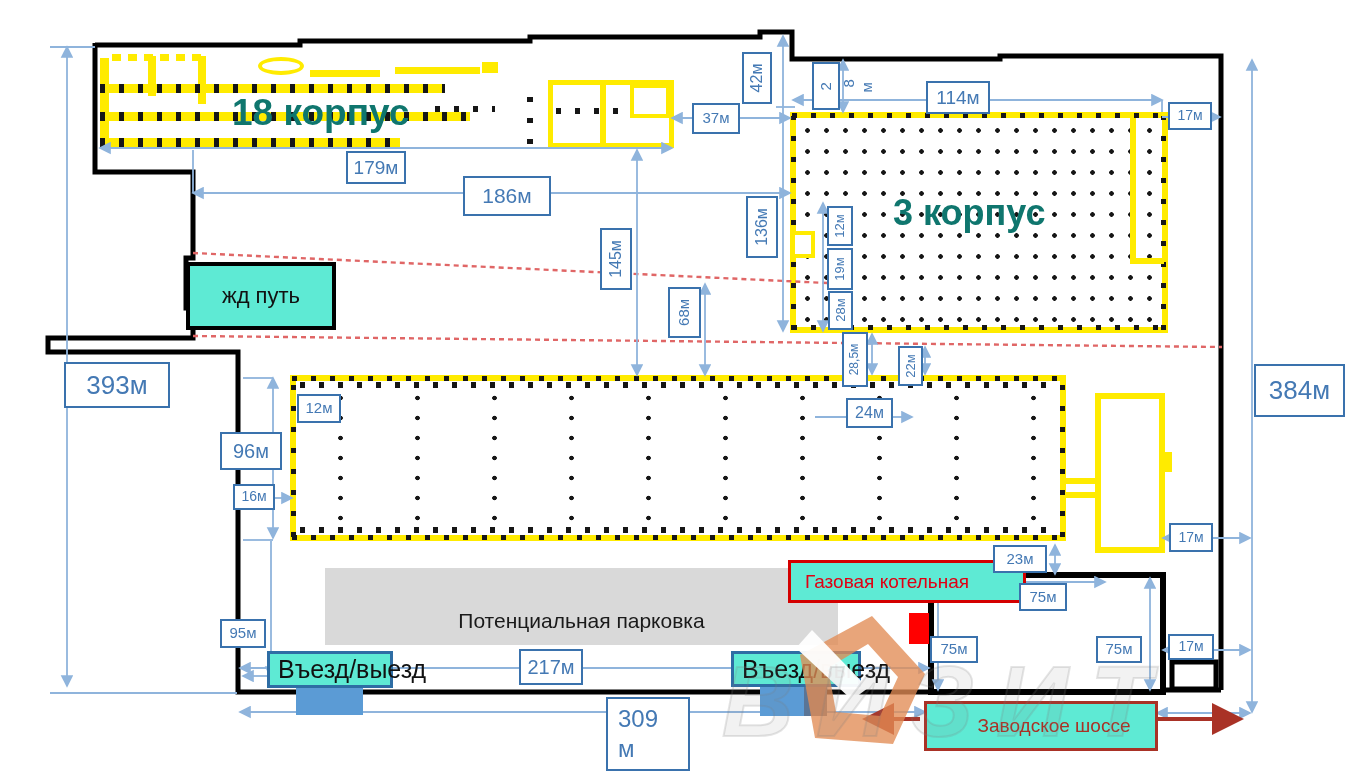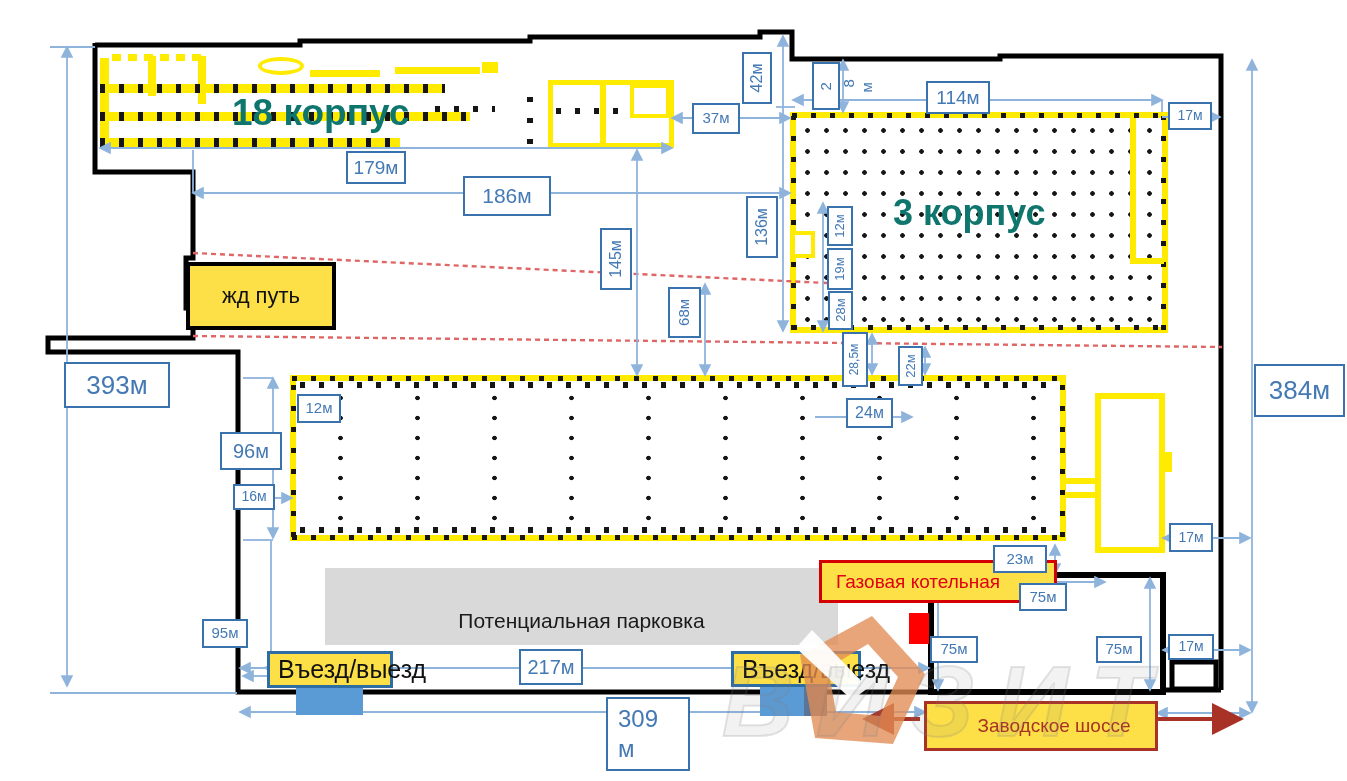--- a/index.html
+++ b/index.html
@@ -17,21 +17,21 @@
   .bld{position:absolute;border:6px solid #FFEB00;background:#fff;z-index:9;}
   .dots{position:absolute;z-index:10;background-image:radial-gradient(circle,#161616 2px,transparent 2.6px);}
   .bld-label{position:absolute;font-weight:bold;color:#0f766e;z-index:25;white-space:nowrap;}
   
   .dim{position:absolute;background:#fff;border:2.5px solid #3A72AD;color:#4479B4;
        display:flex;align-items:center;justify-content:center;z-index:42;
        white-space:pre-line;text-align:center;line-height:1.25;}
   .dim.nobox{border:none;background:transparent;}
   .dim.v span{transform:rotate(-90deg);white-space:nowrap;display:block;}
   
-  .notebox{position:absolute;background:#fde047;display:flex;align-items:center;z-index:40;}
+  .notebox{position:absolute;background:#5eead4;display:flex;align-items:center;z-index:40;}
   #railway-box{border:4px solid #000;color:#111;font-size:22px;justify-content:center;}
   .entrance-box{border:3px solid #2E6DA4;color:#111;font-size:25px;padding-left:8px;white-space:nowrap;overflow:visible;}
   #boiler-box{border:3px solid #D40000;color:#E00013;font-size:19px;padding-left:14px;}
   #highway-box{border:3px solid #A93226;color:#A93226;font-size:19px;justify-content:center;}
   #parking{position:absolute;background:#D9D9D9;z-index:5;display:flex;align-items:flex-end;justify-content:center;
            color:#1a1a1a;font-size:21px;padding-bottom:12px;}
   .bluefill{position:absolute;background:#5B9BD5;z-index:35;}
   #entrance-dark{background:#5A7596;}
   #boiler-square{position:absolute;background:#FF0000;z-index:45;}
   #watermark{position:absolute;left:575px;top:642px;width:745px;height:118px;z-index:60;
@@ -176,21 +176,21 @@
   <div class="notebox entrance-box" style="left:267px;top:651px;width:126px;height:37px;">
     <span>Въезд/выезд</span>
   </div>
   <div class="notebox entrance-box" style="left:731px;top:651px;width:130px;height:36px;">
     <span>Въезд/выезд</span>
   </div>
   <div class="bluefill" style="left:296px;top:684px;width:67px;height:31px;"></div>
   <div class="bluefill" style="left:760px;top:686px;width:66px;height:30px;"></div>
   <div class="bluefill" id="entrance-dark" style="left:804px;top:686px;width:23px;height:30px;"></div>
 
-  <div id="boiler-box" class="notebox" style="left:788px;top:560px;width:238px;height:43px;margin-left:31px;">
+  <div id="boiler-box" class="notebox" style="left:788px;top:560px;width:238px;height:43px;">
     <span>Газовая котельная</span>
   </div>
   <div id="boiler-square" style="left:909px;top:613px;width:20px;height:31px;"></div>
 
   <div id="highway-box" class="notebox" style="left:924px;top:701px;width:234px;height:50px;padding-left:26px;">
     <span>Заводское шоссе</span>
   </div>
 
   <div id="dims">
       <div class="dim v" style="left: 742px; top: 52px; width: 30px; height: 52px; font-size: 16px;"><span>42м</span></div>
@@ -209,21 +209,21 @@
       <div class="dim v" style="left: 828px; top: 291px; width: 25px; height: 39px; font-size: 13px;"><span>28м</span></div>
       <div class="dim v" style="left: 668px; top: 287px; width: 33px; height: 51px; font-size: 15px;"><span>68м</span></div>
       <div class="dim v" style="left: 842px; top: 332px; width: 26px; height: 55px; font-size: 12px;"><span>28,5м</span></div>
       <div class="dim v" style="left: 898px; top: 346px; width: 25px; height: 40px; font-size: 13px;"><span>22м</span></div>
       <div class="dim" style="left: 64px; top: 362px; width: 106px; height: 46px; font-size: 26px;"><span>393м</span></div>
       <div class="dim" style="left: 1254px; top: 364px; width: 91px; height: 53px; font-size: 26px;"><span>384м</span></div>
       <div class="dim" style="left: 297px; top: 394px; width: 44px; height: 29px; font-size: 15px;"><span>12м</span></div>
       <div class="dim" style="left: 846px; top: 398px; width: 47px; height: 30px; font-size: 16px;"><span>24м</span></div>
       <div class="dim" style="left: 220px; top: 432px; width: 62px; height: 38px; font-size: 20px;"><span>96м</span></div>
       <div class="dim" style="left: 233px; top: 484px; width: 42px; height: 26px; font-size: 14px;"><span>16м</span></div>
-      <div class="dim" style="left: 202px; top: 619px; width: 46px; height: 29px; font-size: 15px;"><span>95м</span></div>
+      <div class="dim" style="left: 220px; top: 619px; width: 46px; height: 29px; font-size: 15px;"><span>95м</span></div>
       <div class="dim" style="left: 993px; top: 545px; width: 54px; height: 28px; font-size: 15px;"><span>23м</span></div>
       <div class="dim" style="left: 1019px; top: 583px; width: 48px; height: 28px; font-size: 15px;"><span>75м</span></div>
       <div class="dim" style="left: 930px; top: 636px; width: 48px; height: 27px; font-size: 15px;"><span>75м</span></div>
       <div class="dim" style="left: 1096px; top: 636px; width: 46px; height: 27px; font-size: 15px;"><span>75м</span></div>
       <div class="dim" style="left: 1169px; top: 523px; width: 44px; height: 29px; font-size: 14px;"><span>17м</span></div>
       <div class="dim" style="left: 1168px; top: 634px; width: 46px; height: 26px; font-size: 14px;"><span>17м</span></div>
       <div class="dim" style="left: 519px; top: 649px; width: 64px; height: 36px; font-size: 20px;"><span>217м</span></div>
       <div class="dim" style="left: 606px; top: 697px; width: 84px; height: 74px; font-size: 24px; justify-content: flex-start; padding-left: 10px; text-align: left;"><span>309
 м</span></div>
     </div>

